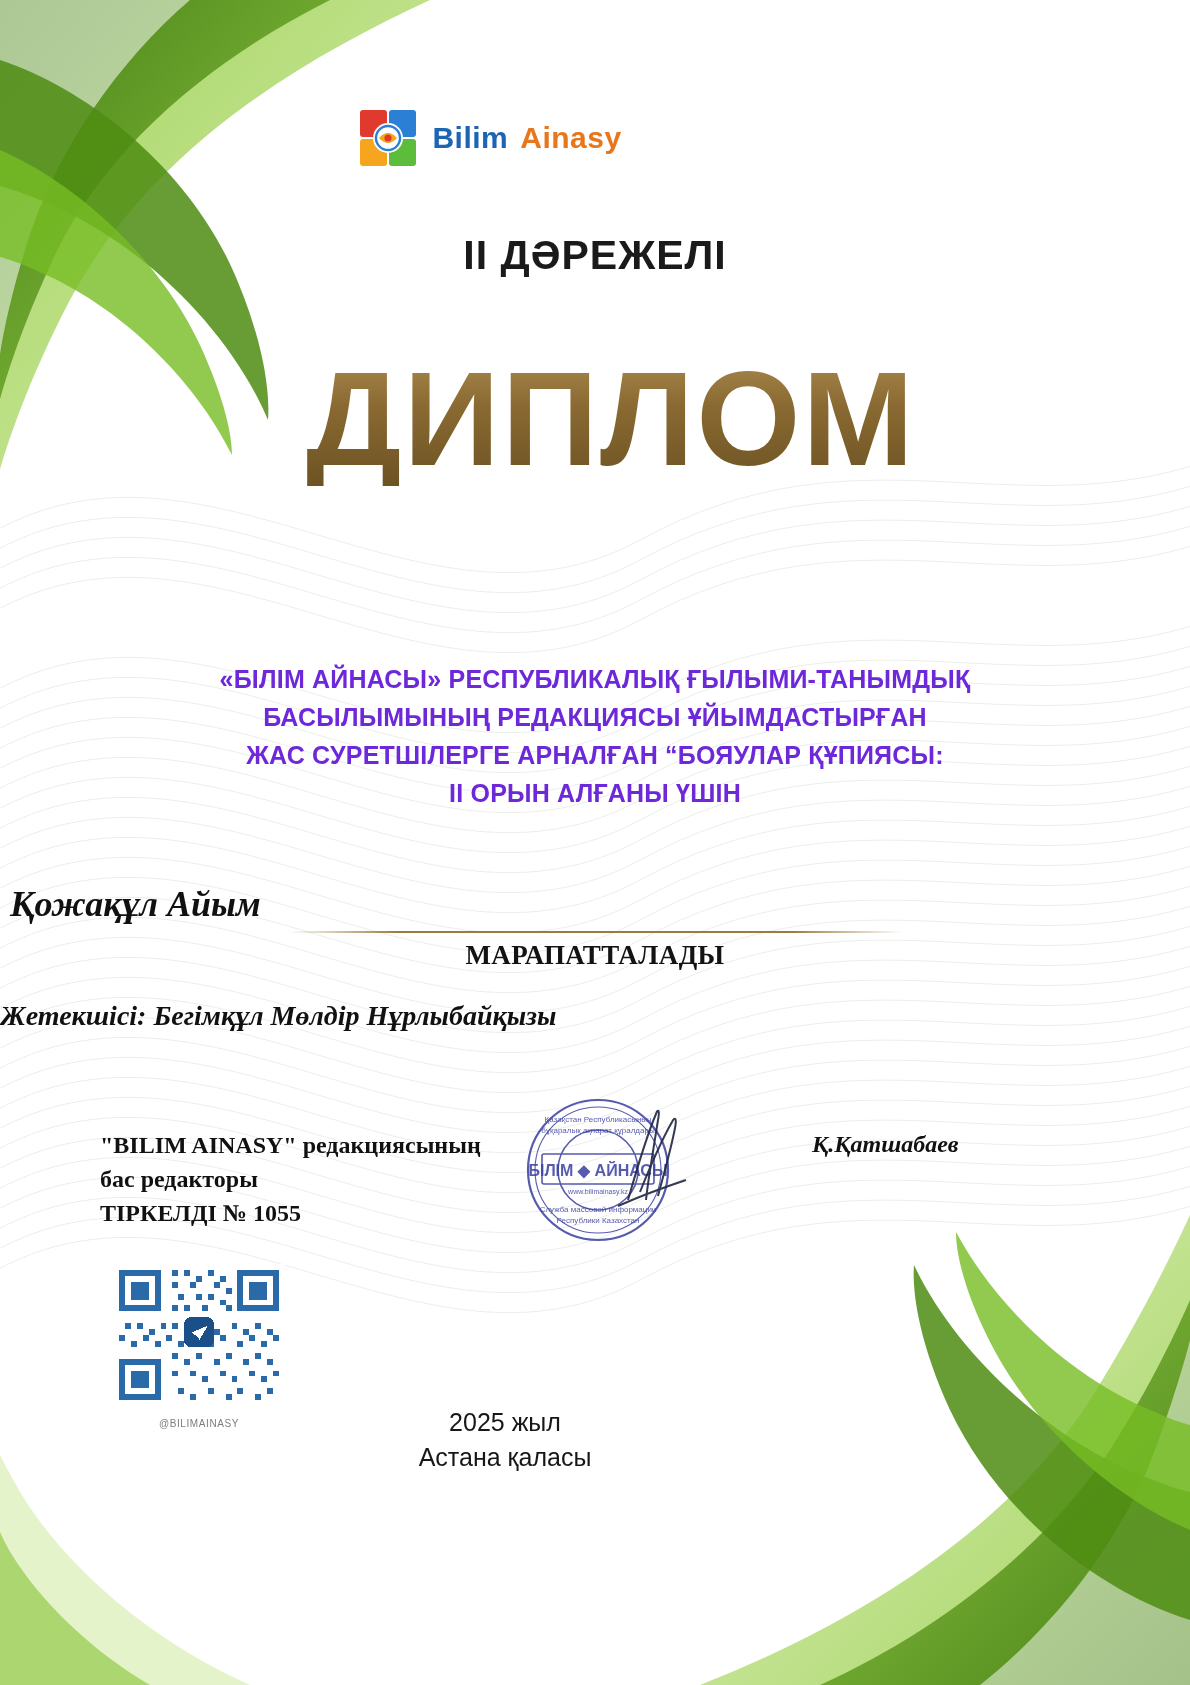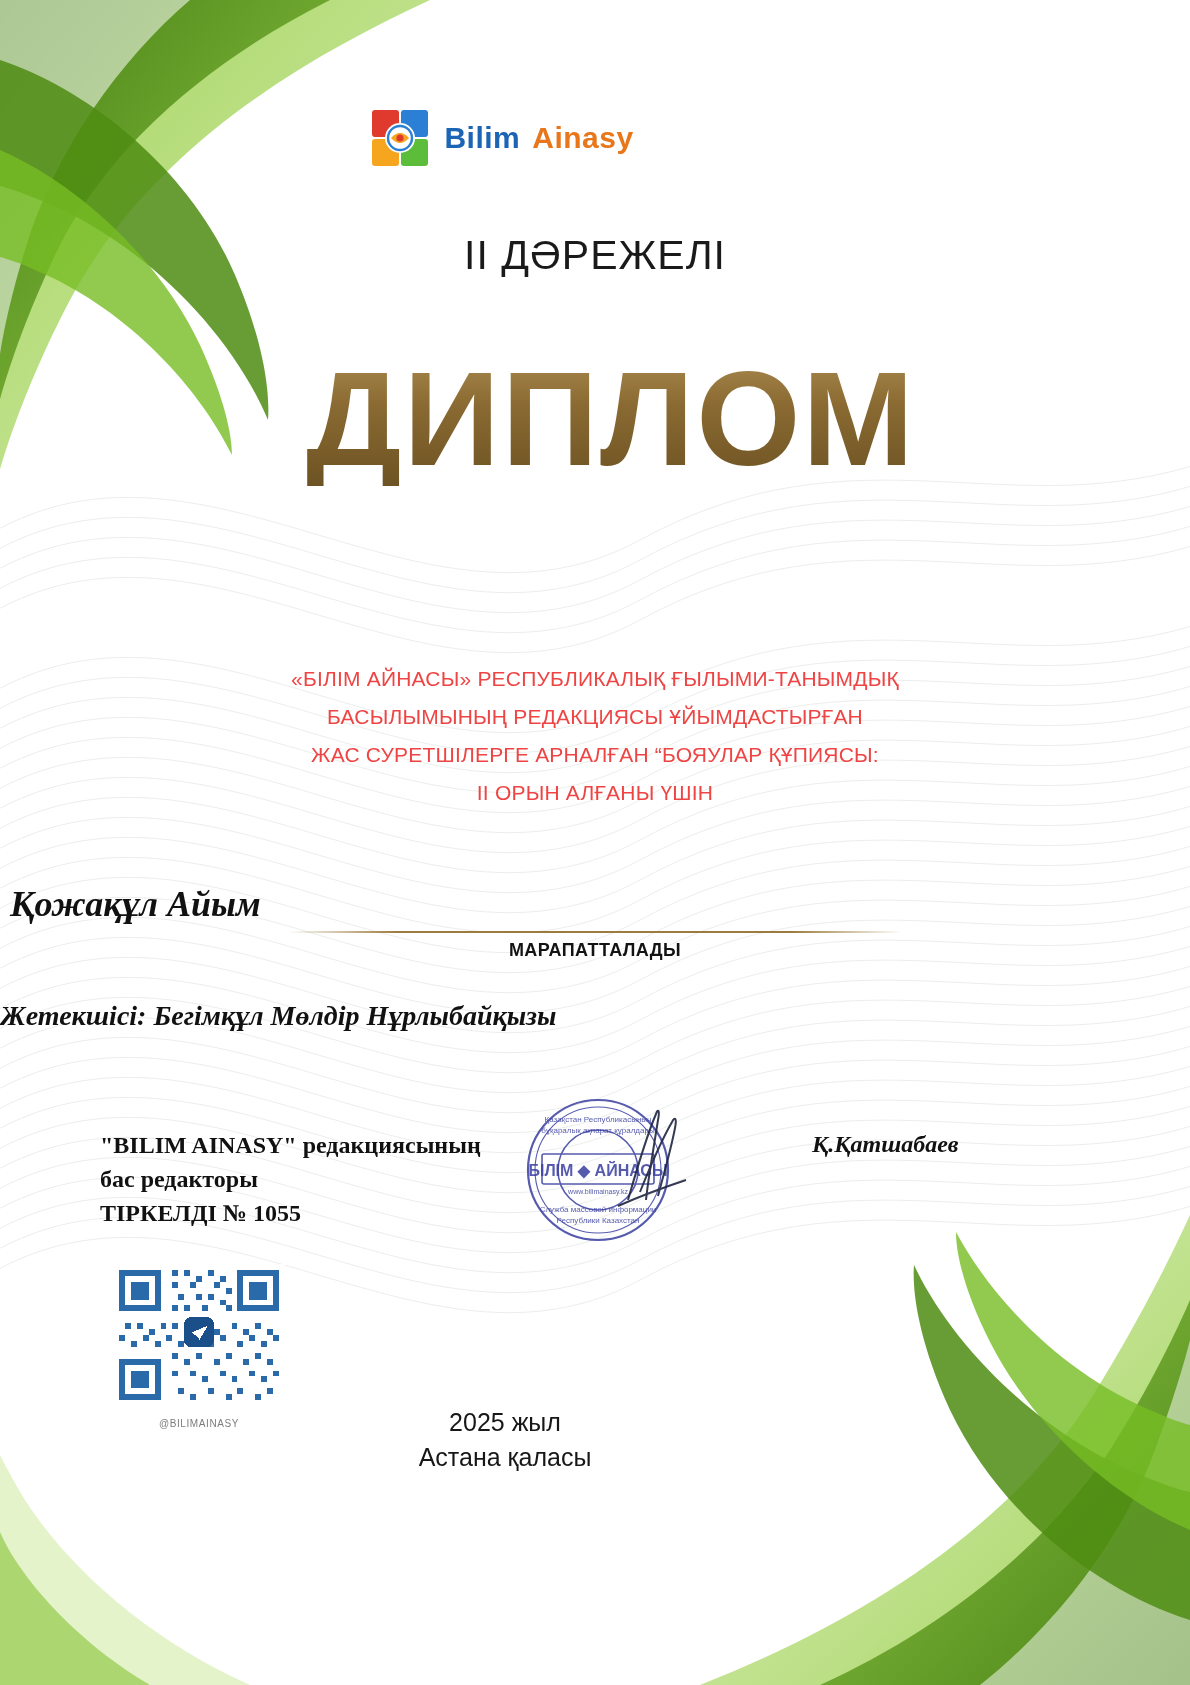--- a/index.html
+++ b/index.html
@@ -36,21 +36,20 @@
   
   .logo-row {
     position: absolute;
     top: 108px;
     left: 0;
     width: 980px;
     display: flex;
     align-items: center;
     justify-content: center;
     gap: 14px;
-    padding-left: 12px;
   }
   .logo-mark {
     position: relative;
     width: 60px;
     height: 60px;
     flex: none;
   }
   .logo-text {
     font-size: 30px;
     font-weight: bold;
@@ -61,21 +60,21 @@
   .logo-ainasy { color: #e8761a; margin-left: 12px; }
 
   
   .degree {
     position: absolute;
     top: 232px;
     left: 0;
     width: 1190px;
     text-align: center;
     font-size: 41px;
-    font-weight: normal;
+    font-weight: bold;
     color: #1a1a1a;
     letter-spacing: 1px;
   }
   .diploma-title {
     position: absolute;
     top: 352px;
     left: 16px;
     width: 1190px;
     text-align: center;
     font-size: 134px;
@@ -91,23 +90,23 @@
 
   
   .body-block {
     position: absolute;
     top: 660px;
     left: 95px;
     width: 1000px;
     text-align: center;
   }
   .body-line {
-    font-size: 21px;
-    font-weight: normal;
-    color: #ef4444;
+    font-size: 25px;
+    font-weight: bold;
+    color: #6d28d9;
     line-height: 38px;
     letter-spacing: 0.2px;
   }
 
   .awardee-wrap {
     position: absolute;
     top: 883px;
     left: 0;
     width: 952px;
     text-align: left;
@@ -128,24 +127,25 @@
     width: 614px;
     height: 2px;
     background: linear-gradient(90deg, rgba(150,120,60,0) 0%, #9c7b3c 18%, #9c7b3c 82%, rgba(150,120,60,0) 100%);
   }
   .awarded-word {
     position: absolute;
     top: 940px;
     left: 0;
     width: 1190px;
     text-align: center;
-    font-size: 18px;
+    font-size: 27px;
     font-weight: bold;
     color: #131313;
     letter-spacing: 0.4px;
+    font-family: Liberation Serif, serif;
   }
   .supervisor {
     position: absolute;
     top: 1000px;
     left: 0;
     width: 1190px;
     font-family: "Liberation Serif", serif;
     font-style: italic;
     font-weight: bold;
     font-size: 28px;

